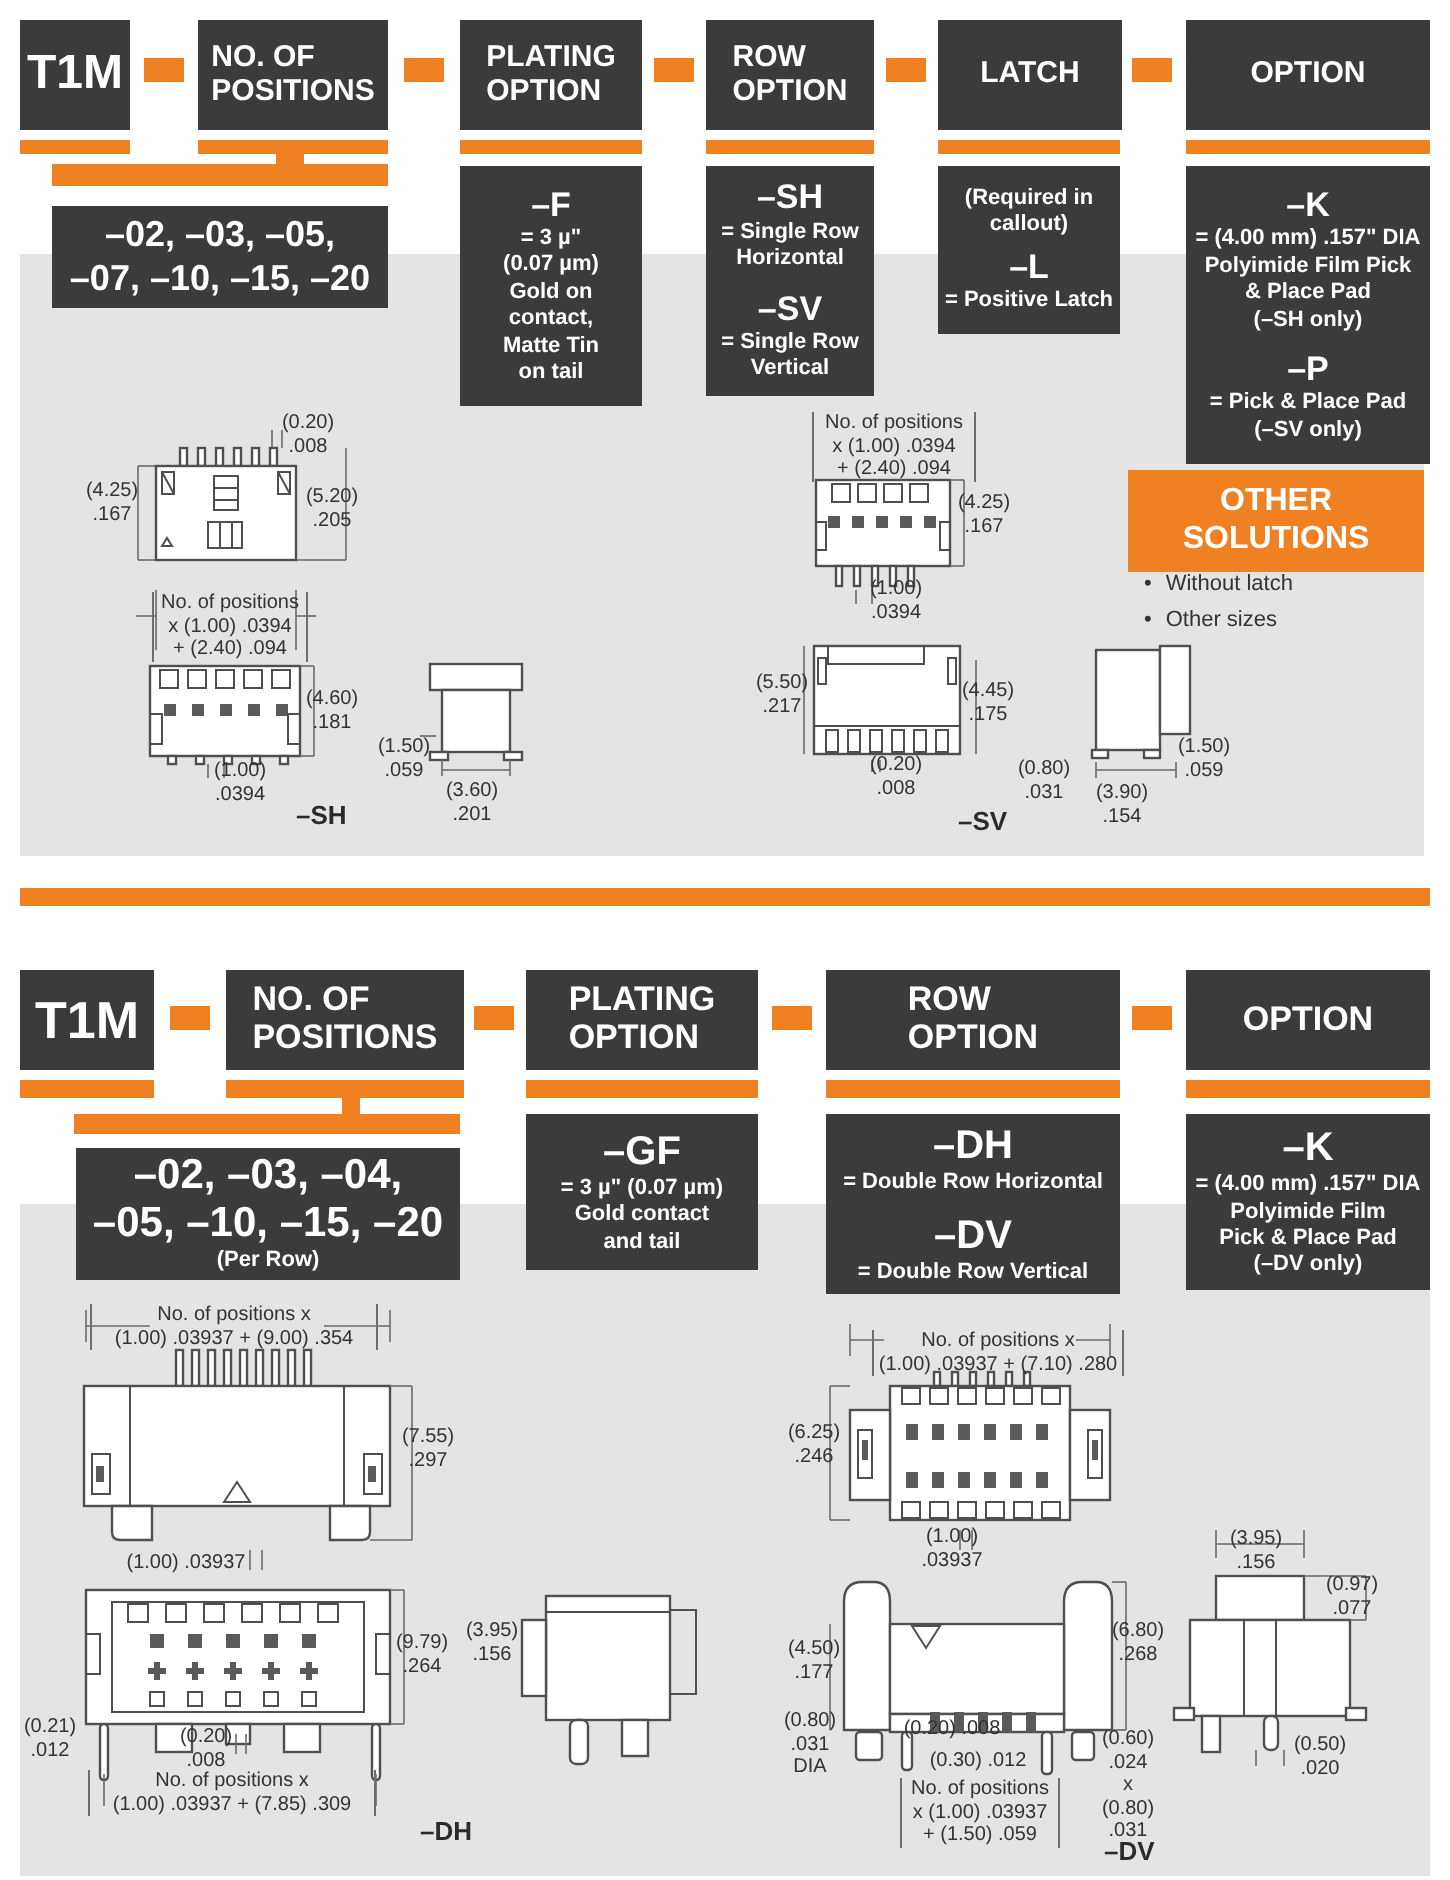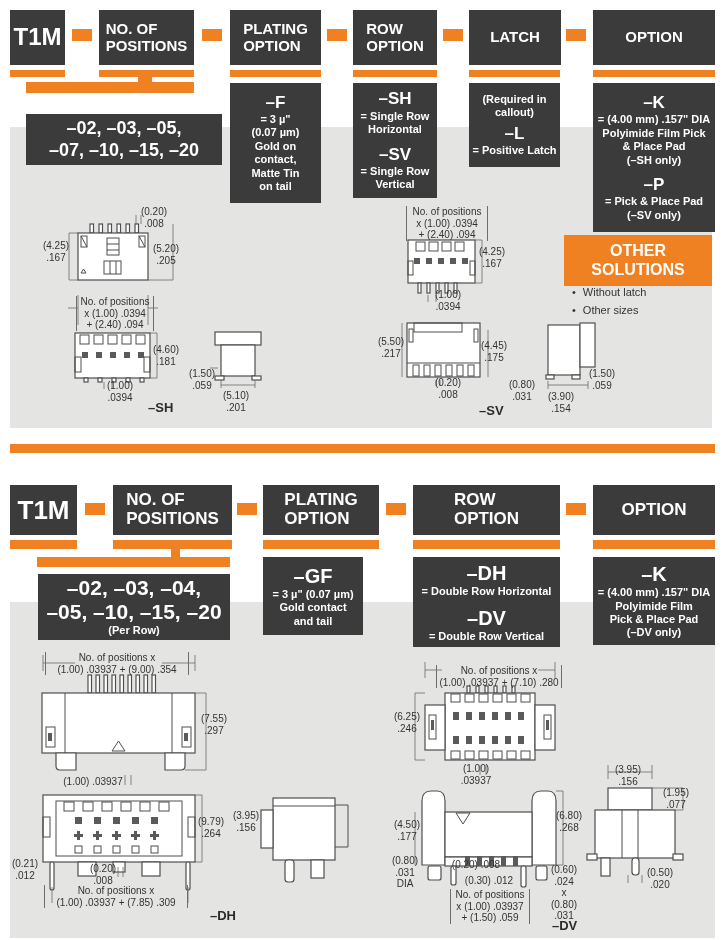--- a/index.html
+++ b/index.html
@@ -68,21 +68,21 @@
 
   <div class="obar" style="left:10px;top:70px;width:55px;height:7px"></div>
   <div class="obar" style="left:99px;top:70px;width:95px;height:7px"></div>
   <div class="obar" style="left:230px;top:70px;width:91px;height:7px"></div>
   <div class="obar" style="left:353px;top:70px;width:84px;height:7px"></div>
   <div class="obar" style="left:469px;top:70px;width:91px;height:7px"></div>
   <div class="obar" style="left:593px;top:70px;width:122px;height:7px"></div>
   <div class="obar" style="left:138px;top:77px;width:14px;height:5px"></div>
   <div class="obar" style="left:26px;top:82px;width:168px;height:11px"></div>
 
-  <div class="vbox bigvals" style="left:26px;top:114px;width:196px;height:51px">–02, –03, –05,
+  <div class="vbox bigvals" style="left:26px;top:103px;width:168px;height:51px">–02, –03, –05,
 –07, –10, –15, –20</div>
 
   <div class="vbox" style="left:230px;top:83px;width:91px;height:120px">
     <span class="code">–F</span>
     <span class="desc">= 3 µ"
 (0.07 µm)
 Gold on
 contact,
 Matte Tin
 on tail</span>
@@ -193,21 +193,21 @@
   <div class="dim note" style="left:76px;top:296px;width:72px">No. of positions
 x (1.00) .0394
 + (2.40) .094</div>
   <div class="dim" style="left:150px;top:344px;width:32px">(4.60)
 .181</div>
   <div class="dim" style="left:102px;top:380px;width:36px">(1.00)
 .0394</div>
   <div class="dlabel" style="left:148px;top:400px">–SH</div>
   <div class="dim" style="left:186px;top:368px;width:32px">(1.50)
 .059</div>
-  <div class="dim" style="left:218px;top:390px;width:36px">(5.10)
+  <div class="dim" style="left:218px;top:390px;width:36px">(3.60)
 .201</div>
 
   <svg class="draw" style="left:400px;top:235px" width="230" height="150">
     <rect class="b" x="8" y="5" width="67" height="43"></rect>
     <rect class="t" x="16" y="7" width="9" height="9"></rect>
       <rect class="t" x="29" y="7" width="9" height="9"></rect>
       <rect class="t" x="42" y="7" width="9" height="9"></rect>
       <rect class="t" x="55" y="7" width="9" height="9"></rect>
     <rect class="p" x="14" y="23" width="6" height="6"></rect>
       <rect class="p" x="26" y="23" width="6" height="6"></rect>
@@ -292,21 +292,21 @@
   <div class="obar" style="left:593px;top:540px;width:122px;height:9px"></div>
   <div class="obar" style="left:171px;top:549px;width:9px;height:8px"></div>
   <div class="obar" style="left:37px;top:557px;width:193px;height:10px"></div>
 
   <div class="vbox" style="left:38px;top:574px;width:192px;height:66px">
     <span class="bigvals2">–02, –03, –04,
 –05, –10, –15, –20</span>
     <span class="desc">(Per Row)</span>
   </div>
 
-  <div class="vbox" style="left:263px;top:557px;width:100px;height:78px">
+  <div class="vbox" style="left:263px;top:557px;width:116px;height:78px">
     <span class="code2">–GF</span>
     <span class="desc">= 3 µ" (0.07 µm)
 Gold contact
 and tail</span>
   </div>
 
   <div class="vbox" style="left:413px;top:557px;width:147px;height:90px">
     <span class="code2">–DH</span>
     <span class="desc">= Double Row Horizontal</span>
     <span class="code2 gap">–DV</span>
@@ -519,18 +519,18 @@
 x (1.00) .03937
 + (1.50) .059</div>
   <div class="dim" style="left:547px;top:864px;width:34px">(0.60)
 .024
 x
 (0.80)
 .031</div>
   <div class="dlabel" style="left:552px;top:918px">–DV</div>
   <div class="dim" style="left:610px;top:764px;width:36px">(3.95)
 .156</div>
-  <div class="dim" style="left:659px;top:787px;width:34px">(1.95)
+  <div class="dim" style="left:659px;top:787px;width:34px">(0.97)
 .077</div>
   <div class="dim" style="left:643px;top:867px;width:34px">(0.50)
 .020</div>
 
 </div>
 
 </body></html>

